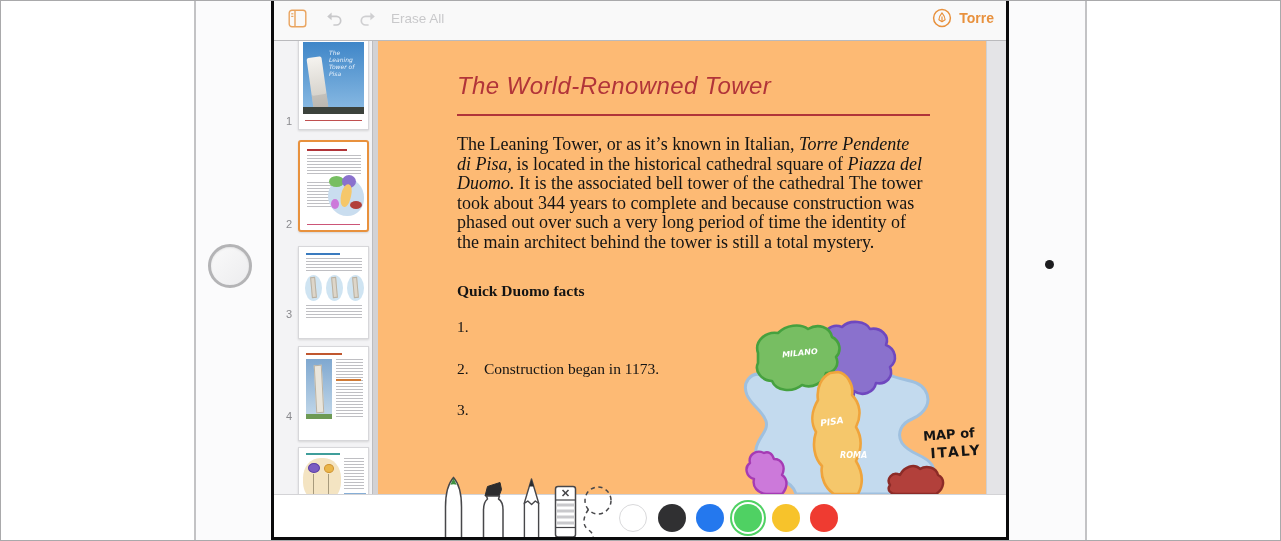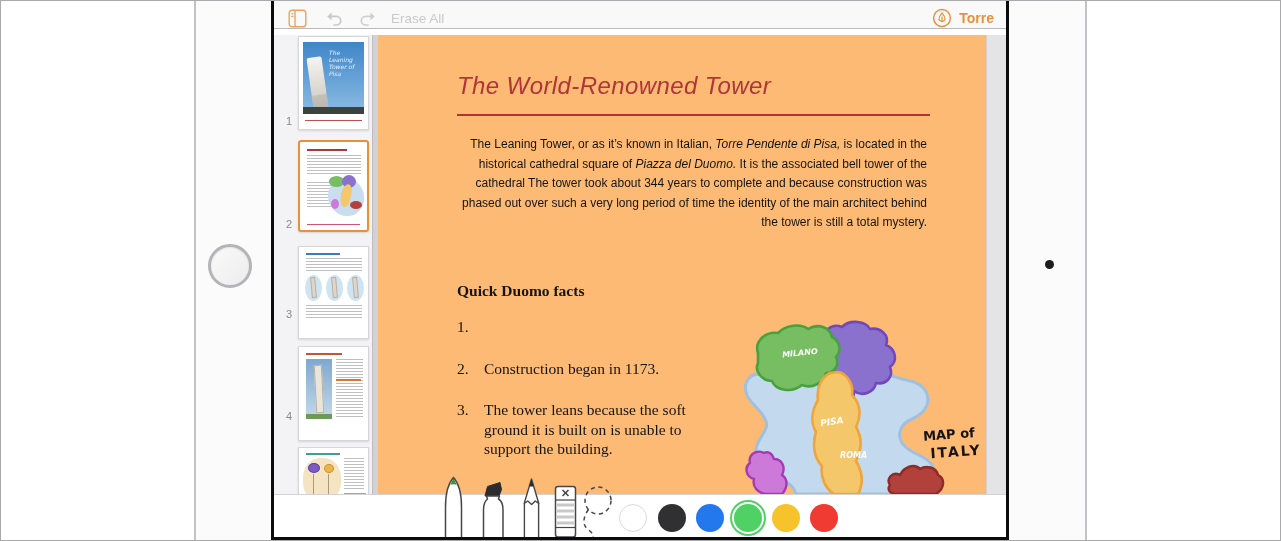--- a/index.html
+++ b/index.html
@@ -29,21 +29,21 @@
     position:absolute; left:36px; top:259px; width:9px; height:9px;
     border-radius:50%; background:#1d1d1f;
   }
   .screen {
     position:absolute; left:270px; top:0; width:738px; height:541px;
     background:#ffffff;
     border-left:3px solid #0b0b0c; border-right:3px solid #0b0b0c;
   }
   
   .top-toolbar {
-    position:absolute; left:0; right:0; top:0; height:28px;
+    position:absolute; left:0; right:0; top:0; height:40px;
     background:#f9f9f9; border-bottom:1px solid #bababd; z-index:6;
   }
   .tt-icon { position:absolute; top:8px; }
   .erase-all {
     position:absolute; left:117px; top:10px; font-size:13.5px; color:#c9c9cb;
   }
   .tt-title {
     position:absolute; left:0; right:0; top:10px; text-align:center;
     font-size:13px; color:#0a0a0a; font-weight:bold;
   }
@@ -124,21 +124,21 @@
     background:#e4e4e7; border-left:1px solid #d0d0d3; z-index:1;
   }
   .doc-title {
     position:absolute; left:79px; top:37px;
     font-family:"Liberation Sans",sans-serif; font-style:italic;
     font-size:24px; letter-spacing:.4px; color:#b13439;
   }
   .doc-rule { position:absolute; left:79px; top:79px; width:473px; height:2px; background:#b13439; }
   .doc-para {
     position:absolute; left:79px; top:100px; width:470px;
-    font-family:Liberation Sans, sans-serif; font-size:12px; line-height:19.5px; color:#141414;text-align:right;
+    font-family:Liberation Serif, serif; font-size:18px; line-height:19.5px; color:#141414;
   }
   .doc-para .it { font-style:italic; }
   .facts-heading {
     position:absolute; left:79px; top:247px;
     font-family:"Liberation Serif",serif; font-weight:bold; font-size:15.5px; color:#141414;
   }
   .facts-list { position:absolute; left:79px; top:282px; width:258px; }
   .fact { display:flex; margin-bottom:22px; font-family:"Liberation Serif",serif; font-size:15.5px; line-height:19.5px; color:#141414; }
   .fact .num { width:27px; flex:none; }
   .fact .txt { width:228px; }
@@ -275,21 +275,20 @@
     <div class="facts-list">
       <div class="fact">
         <span class="num">1.</span>
       </div>
       <div class="fact">
         <span class="num">2.</span>
         <span class="txt">Construction began in 1173.</span>
       </div>
       <div class="fact">
         <span class="num">3.</span>
-        <span class="txt">The tower leans because the soft ground it is built on is unable to support the building.</span>
       </div>
     </div>
 
     <svg class="map-wrap" viewBox="0 0 256 181">
       <path d="M34,62 C20,58 12,70 17,82 C22,93 32,97 36,108 C39,118 28,124 26,136 C24,152 36,164 50,167 C58,169 64,174 66,181 L196,181 C204,172 208,162 202,152 C195,141 180,142 172,130 C166,120 172,110 182,106 C196,100 202,88 195,77 C188,66 172,68 160,62 C150,57 146,48 136,45 C126,42 118,48 108,46 C98,44 94,38 84,38 C70,38 64,48 54,52 C46,55 40,60 34,62 Z" fill="#C3DAEE" stroke="#9FC0DF" stroke-width="3" stroke-linejoin="round"></path>
       <path d="M96,30 C90,18 102,10 112,14 C120,6 136,8 140,16 C150,14 160,22 156,32 C166,36 168,48 160,54 C164,64 156,72 146,70 C144,80 132,84 124,78 C124,88 118,96 112,94 C106,92 108,82 104,74 C98,68 96,60 100,54 C92,50 90,40 96,36 Z" fill="#8A71CD" stroke="#6F48BF" stroke-width="2.6" stroke-linejoin="round"></path>
       <path d="M28,40 C24,28 36,18 48,20 C56,12 70,10 78,16 C88,10 100,14 102,24 C110,28 112,38 106,44 C110,52 104,60 96,60 C94,70 82,76 72,72 C62,80 46,78 42,68 C32,68 24,58 28,50 Z" fill="#77BE62" stroke="#46A13F" stroke-width="2.6" stroke-linejoin="round"></path>
       <path d="M100,60 C92,64 86,74 88,87 C82,97 80,109 86,119 C82,131 84,145 92,153 C90,165 96,176 104,181 L128,181 C134,170 132,158 126,148 C132,136 132,124 126,114 C132,102 130,90 122,82 C124,71 116,60 108,59 Z" fill="#F5C76B" stroke="#EFA43C" stroke-width="2.6" stroke-linejoin="round"></path>
       <path d="M34,140 C26,136 18,142 20,150 C14,154 16,164 24,166 C22,174 28,180 36,181 L52,181 C58,174 58,166 52,162 C56,154 52,146 44,146 C42,140 38,138 34,140 Z" fill="#CC79DA" stroke="#A53BB4" stroke-width="2.4" stroke-linejoin="round"></path>
       <path d="M170,162 C162,158 156,166 160,172 C156,178 162,181 166,181 L206,181 C214,176 216,166 208,162 C206,154 196,152 190,156 C184,150 174,154 170,162 Z" fill="#B2403B" stroke="#8C2B27" stroke-width="2.4" stroke-linejoin="round"></path>

